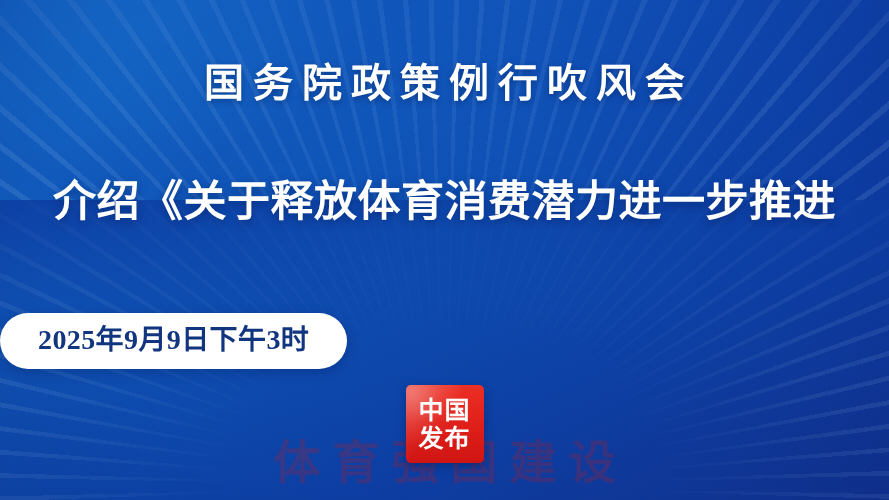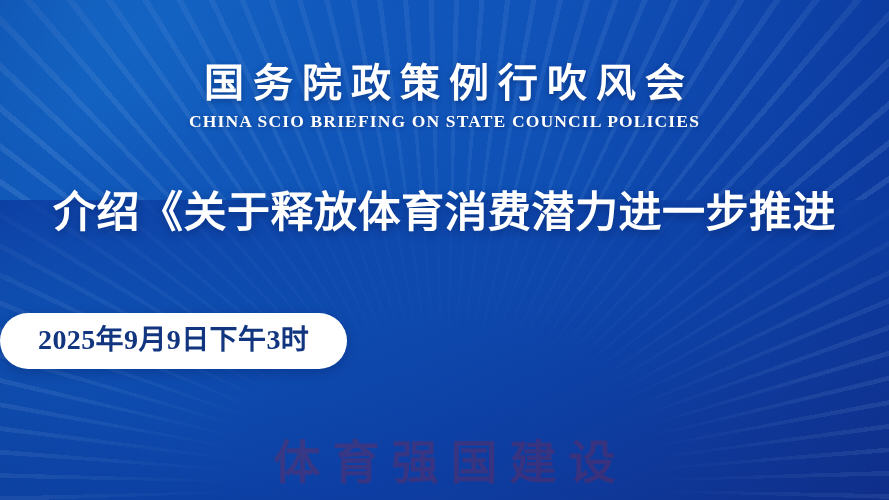--- a/index.html
+++ b/index.html
@@ -136,21 +136,20 @@
     color: #ffffff;
   }
   .headline-line {
     font-family: "DejaVu Sans", "Liberation Sans", sans-serif;
     font-weight: 700;
     font-size: 43px;
     line-height: 60px;
     letter-spacing: 0.5px;
     white-space: nowrap;
     text-shadow: 0 3px 9px rgba(3,22,76,0.42);
-    margin-top: 11px;
   }
 
   .date-pill-wrap {
     position: absolute;
     top: 313px;
     left: 0;
     right: 0;
     text-align: left;
   }
   .date-pill {
@@ -224,26 +223,34 @@
   <div class="fan-top-fade"></div>
   <div class="fan-fade"></div>
   <div class="bg-vignette"></div>
 
   <div class="watermark">体育强国建设</div>
 
   <div class="content">
 
     <div class="masthead">
       <div class="masthead-cn">国务院政策例行吹风会</div>
-      <div class="masthead-en">CHINA SCIO BRIEFING ON STATE COUNCIL POLICIES</div>
     </div>
 
     <div class="headline">
       <div class="headline-line">介绍《关于释放体育消费潜力进一步推进</div>
     </div>
 
     <div class="date-pill-wrap">
       <div class="date-pill">2025年9月9日下午3时</div>
     </div>
 
+    <div class="logo-wrap">
+      <div class="logo">
+        <div class="logo-sheen"></div>
+        <div class="logo-text">
+          <span class="logo-line1">中国</span>
+          <span class="logo-line2">发布</span>
+        </div>
+      </div>
+    </div>
 
   </div>
 </div>
 
 </body></html>

